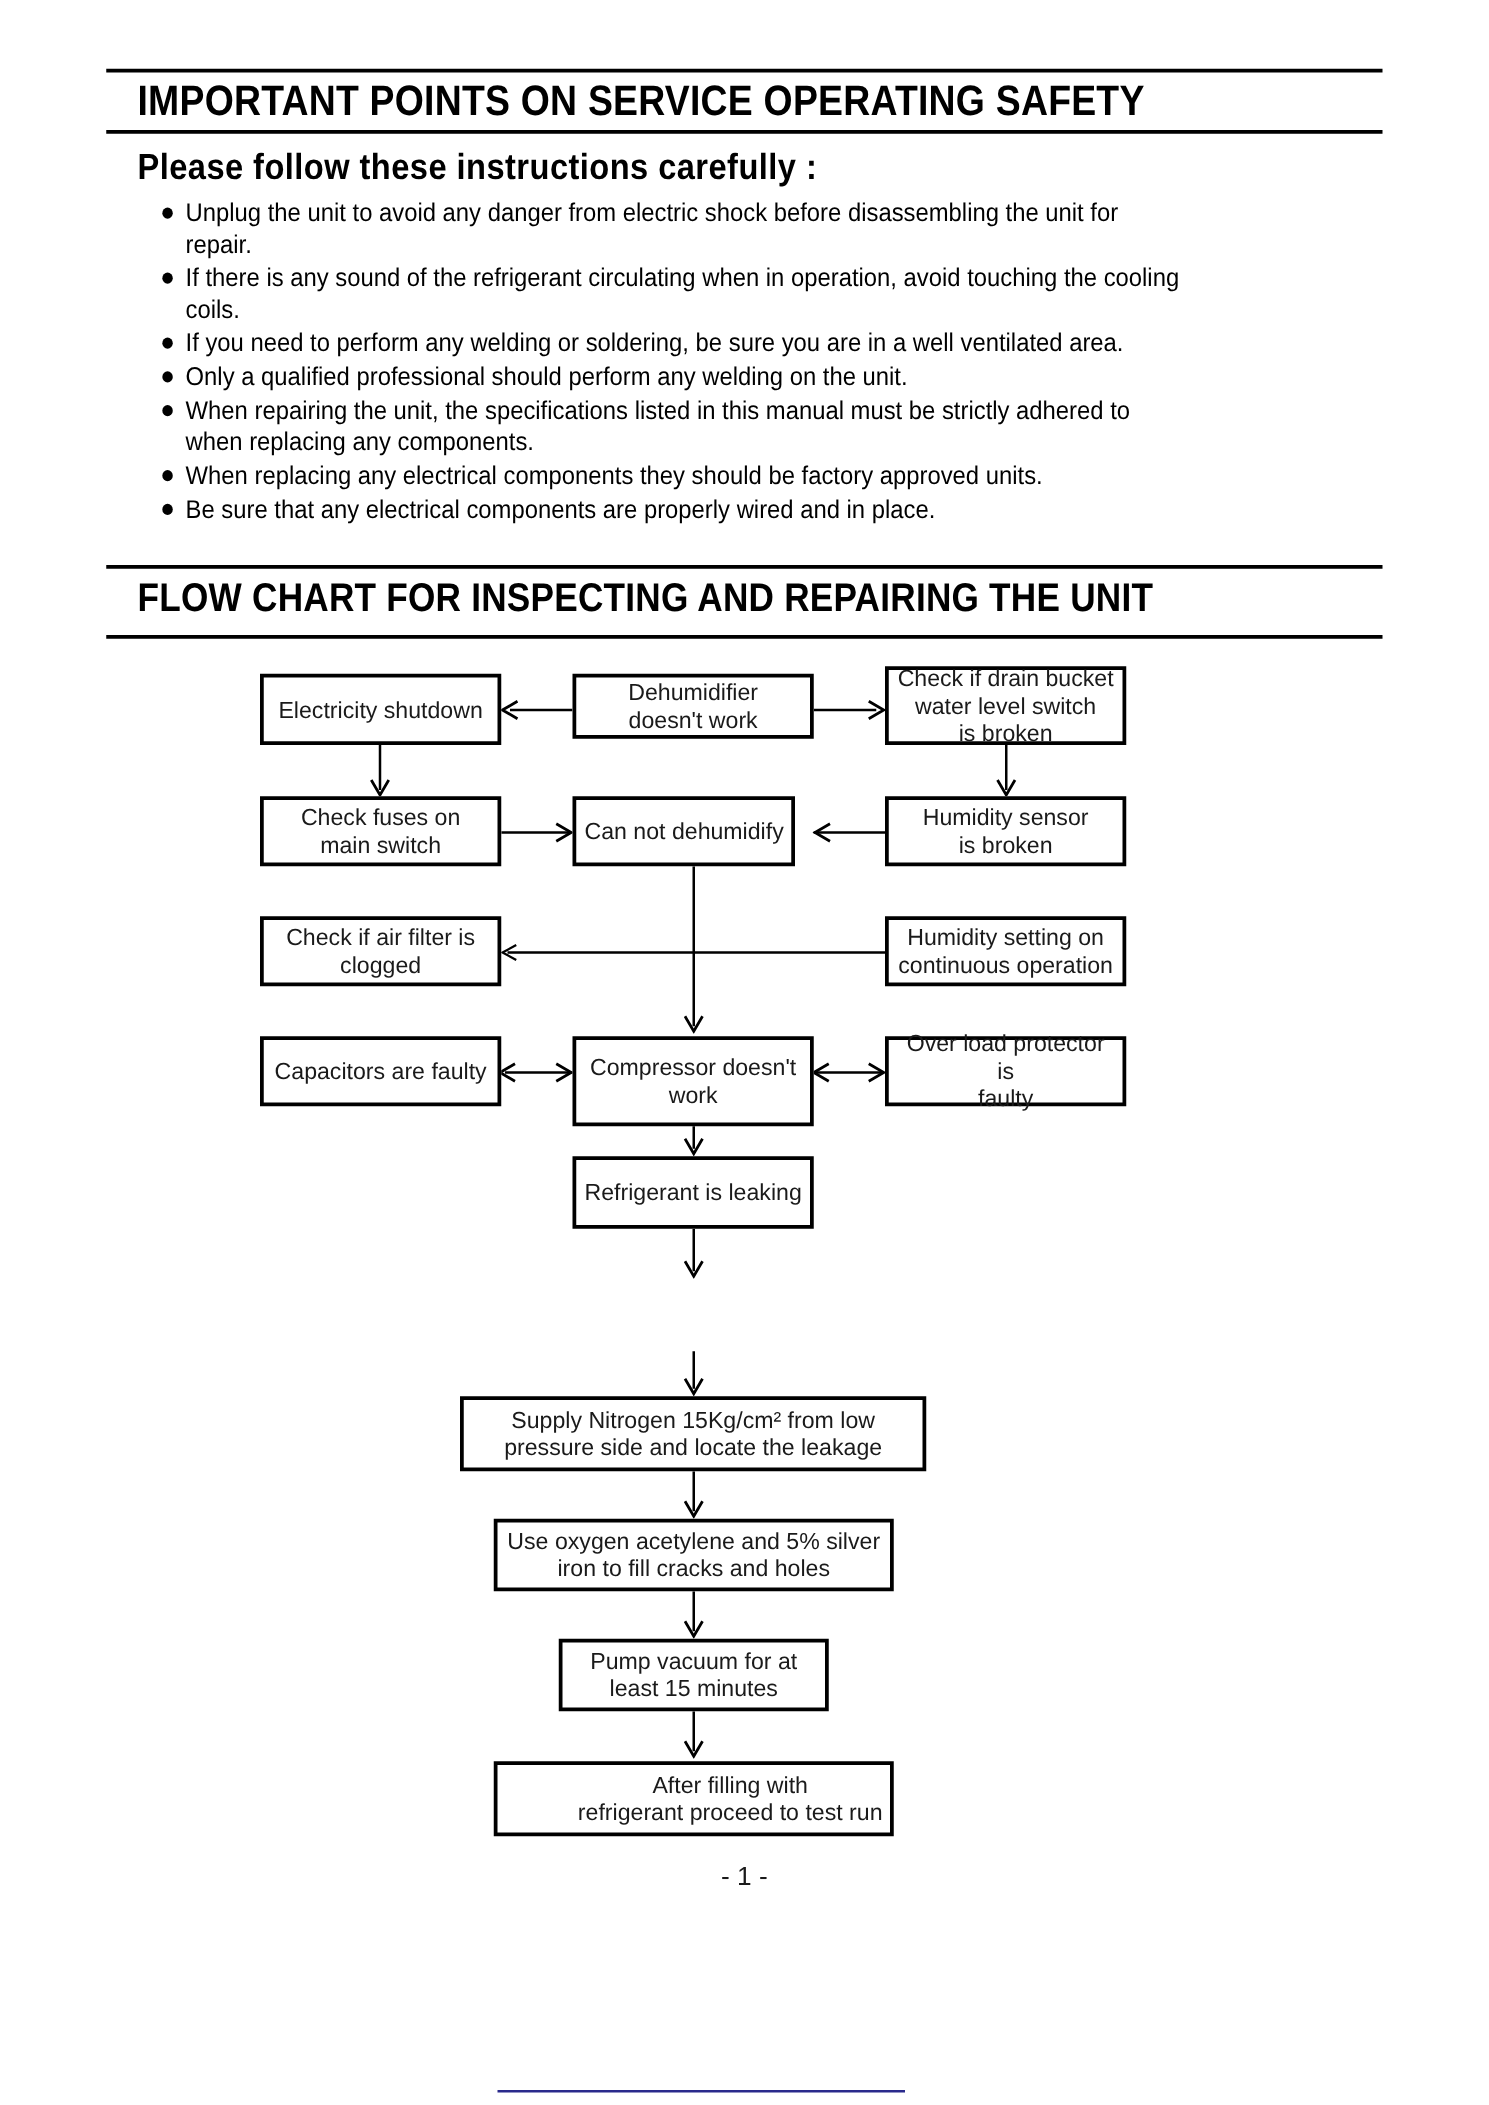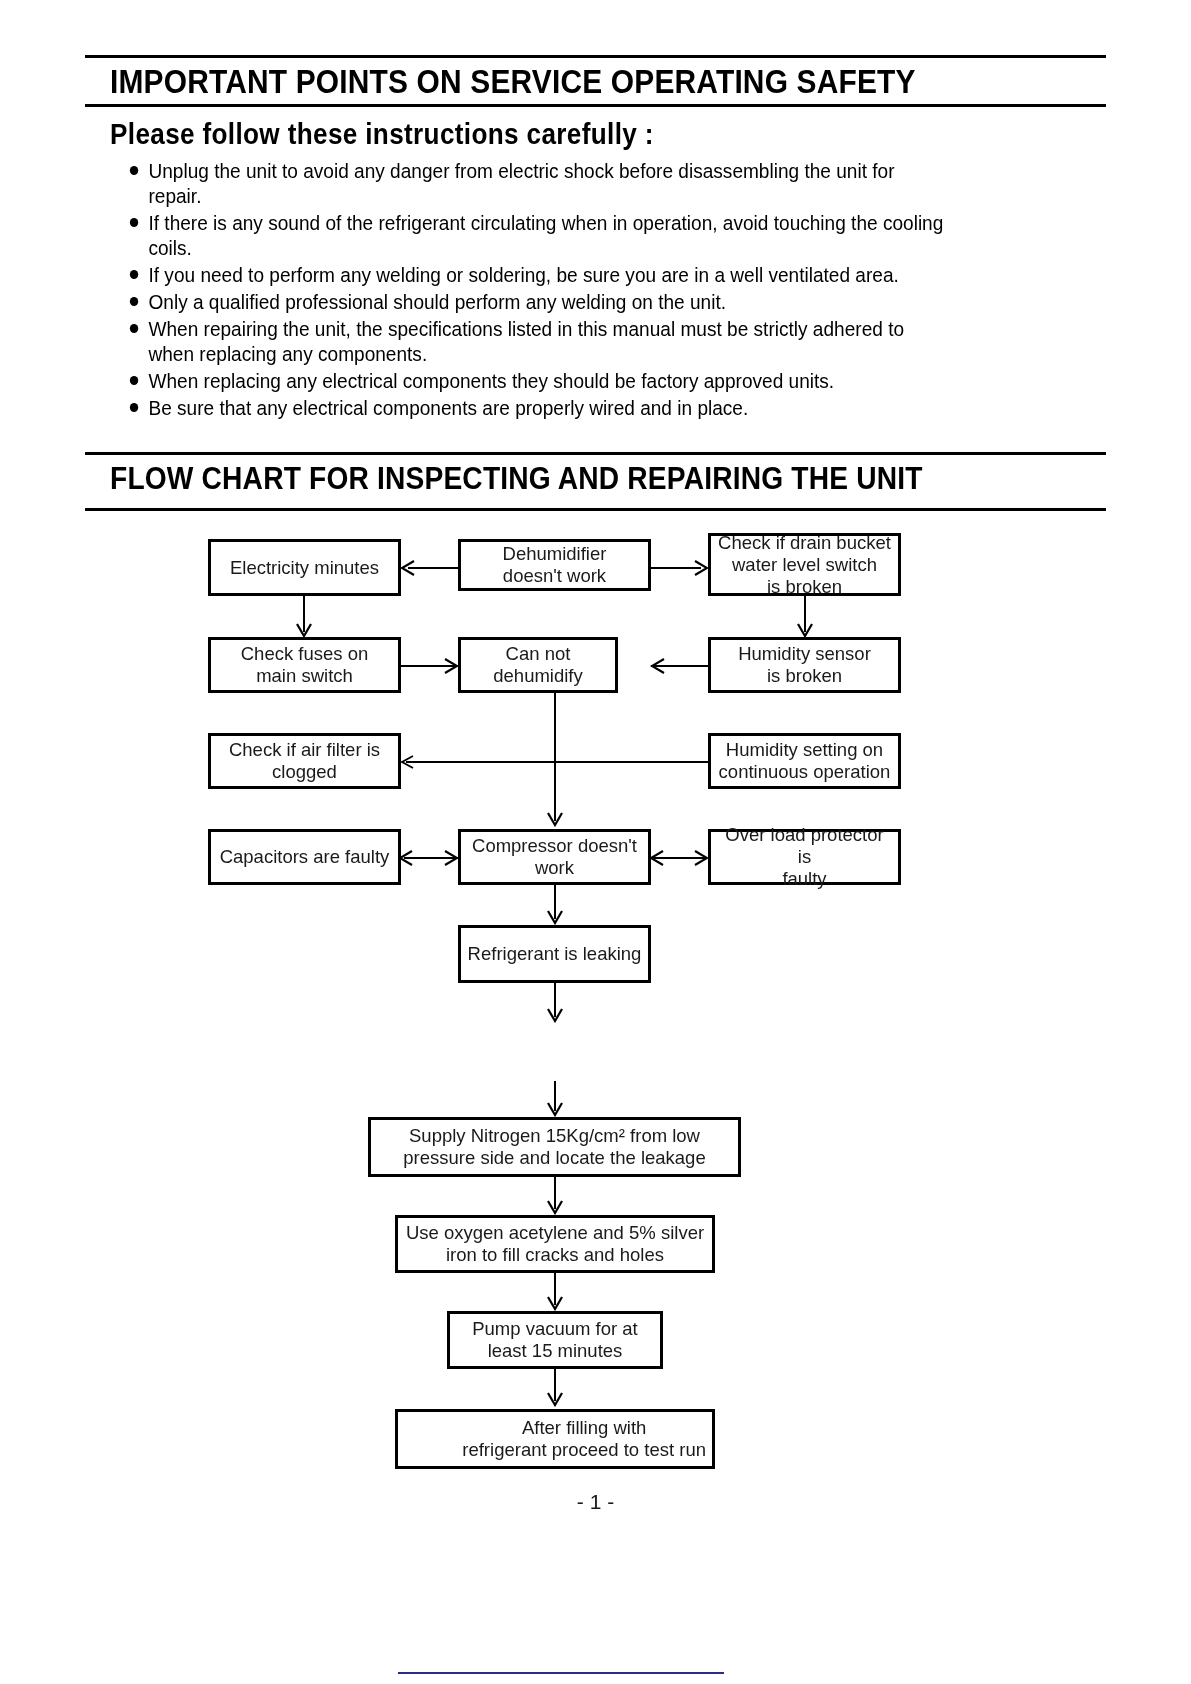--- a/index.html
+++ b/index.html
@@ -118,57 +118,57 @@
 
   <div class="rule" style="left:85px;top:452px;width:1021px;height:3px;"></div>
 
   <div class="h-band h-title" id="heading2">FLOW CHART FOR INSPECTING AND REPAIRING THE UNIT</div>
 
   <div class="rule" style="left:85px;top:508px;width:1021px;height:3px;"></div>
 
   <div id="flow">
 
     <div class="fbox" style="left:208px;top:19px;width:193px;height:57px;">
-      <span>Electricity minutes</span>
+      <span>Electricity shutdown</span>
     </div>
     <div class="fbox" style="left:458px;top:19px;width:193px;height:52px;white-space:pre-line;">
       <span>Dehumidifier
 doesn't work</span>
     </div>
     <div class="fbox" style="left:708px;top:13px;width:193px;height:63px;white-space:pre-line;">
       <span>Check if drain bucket
 water level switch
 is broken</span>
     </div>
 
     <div class="fbox" style="left:208px;top:117px;width:193px;height:56px;white-space:pre-line;">
       <span>Check fuses on
 main switch</span>
     </div>
-    <div class="fbox" style="left:458px;top:117px;width:160px;height:56px;">
+    <div class="fbox" style="left:458px;top:117px;width:178px;height:56px;justify-content:flex-end;">
       <span>Can not dehumidify</span>
     </div>
     <div class="fbox" style="left:708px;top:117px;width:193px;height:56px;white-space:pre-line;">
       <span>Humidity sensor
 is broken</span>
     </div>
 
     <div class="fbox" style="left:208px;top:213px;width:193px;height:56px;white-space:pre-line;">
       <span>Check if air filter is
 clogged</span>
     </div>
     <div class="fbox" style="left:708px;top:213px;width:193px;height:56px;white-space:pre-line;">
       <span>Humidity setting on
 continuous operation</span>
     </div>
 
     <div class="fbox" style="left:208px;top:309px;width:193px;height:56px;">
       <span>Capacitors are faulty</span>
     </div>
-    <div class="fbox" style="left:458px;top:309px;width:193px;height:56px;white-space:pre-line;">
+    <div class="fbox" style="left:458px;top:309px;width:193px;height:72px;white-space:pre-line;">
       <span>Compressor doesn't
 work</span>
     </div>
     <div class="fbox" style="left:708px;top:309px;width:193px;height:56px;white-space:pre-line;">
       <span>Over load protector is
 faulty</span>
     </div>
 
     <div class="fbox" style="left:458px;top:405px;width:193px;height:58px;">
       <span>Refrigerant is leaking</span>

